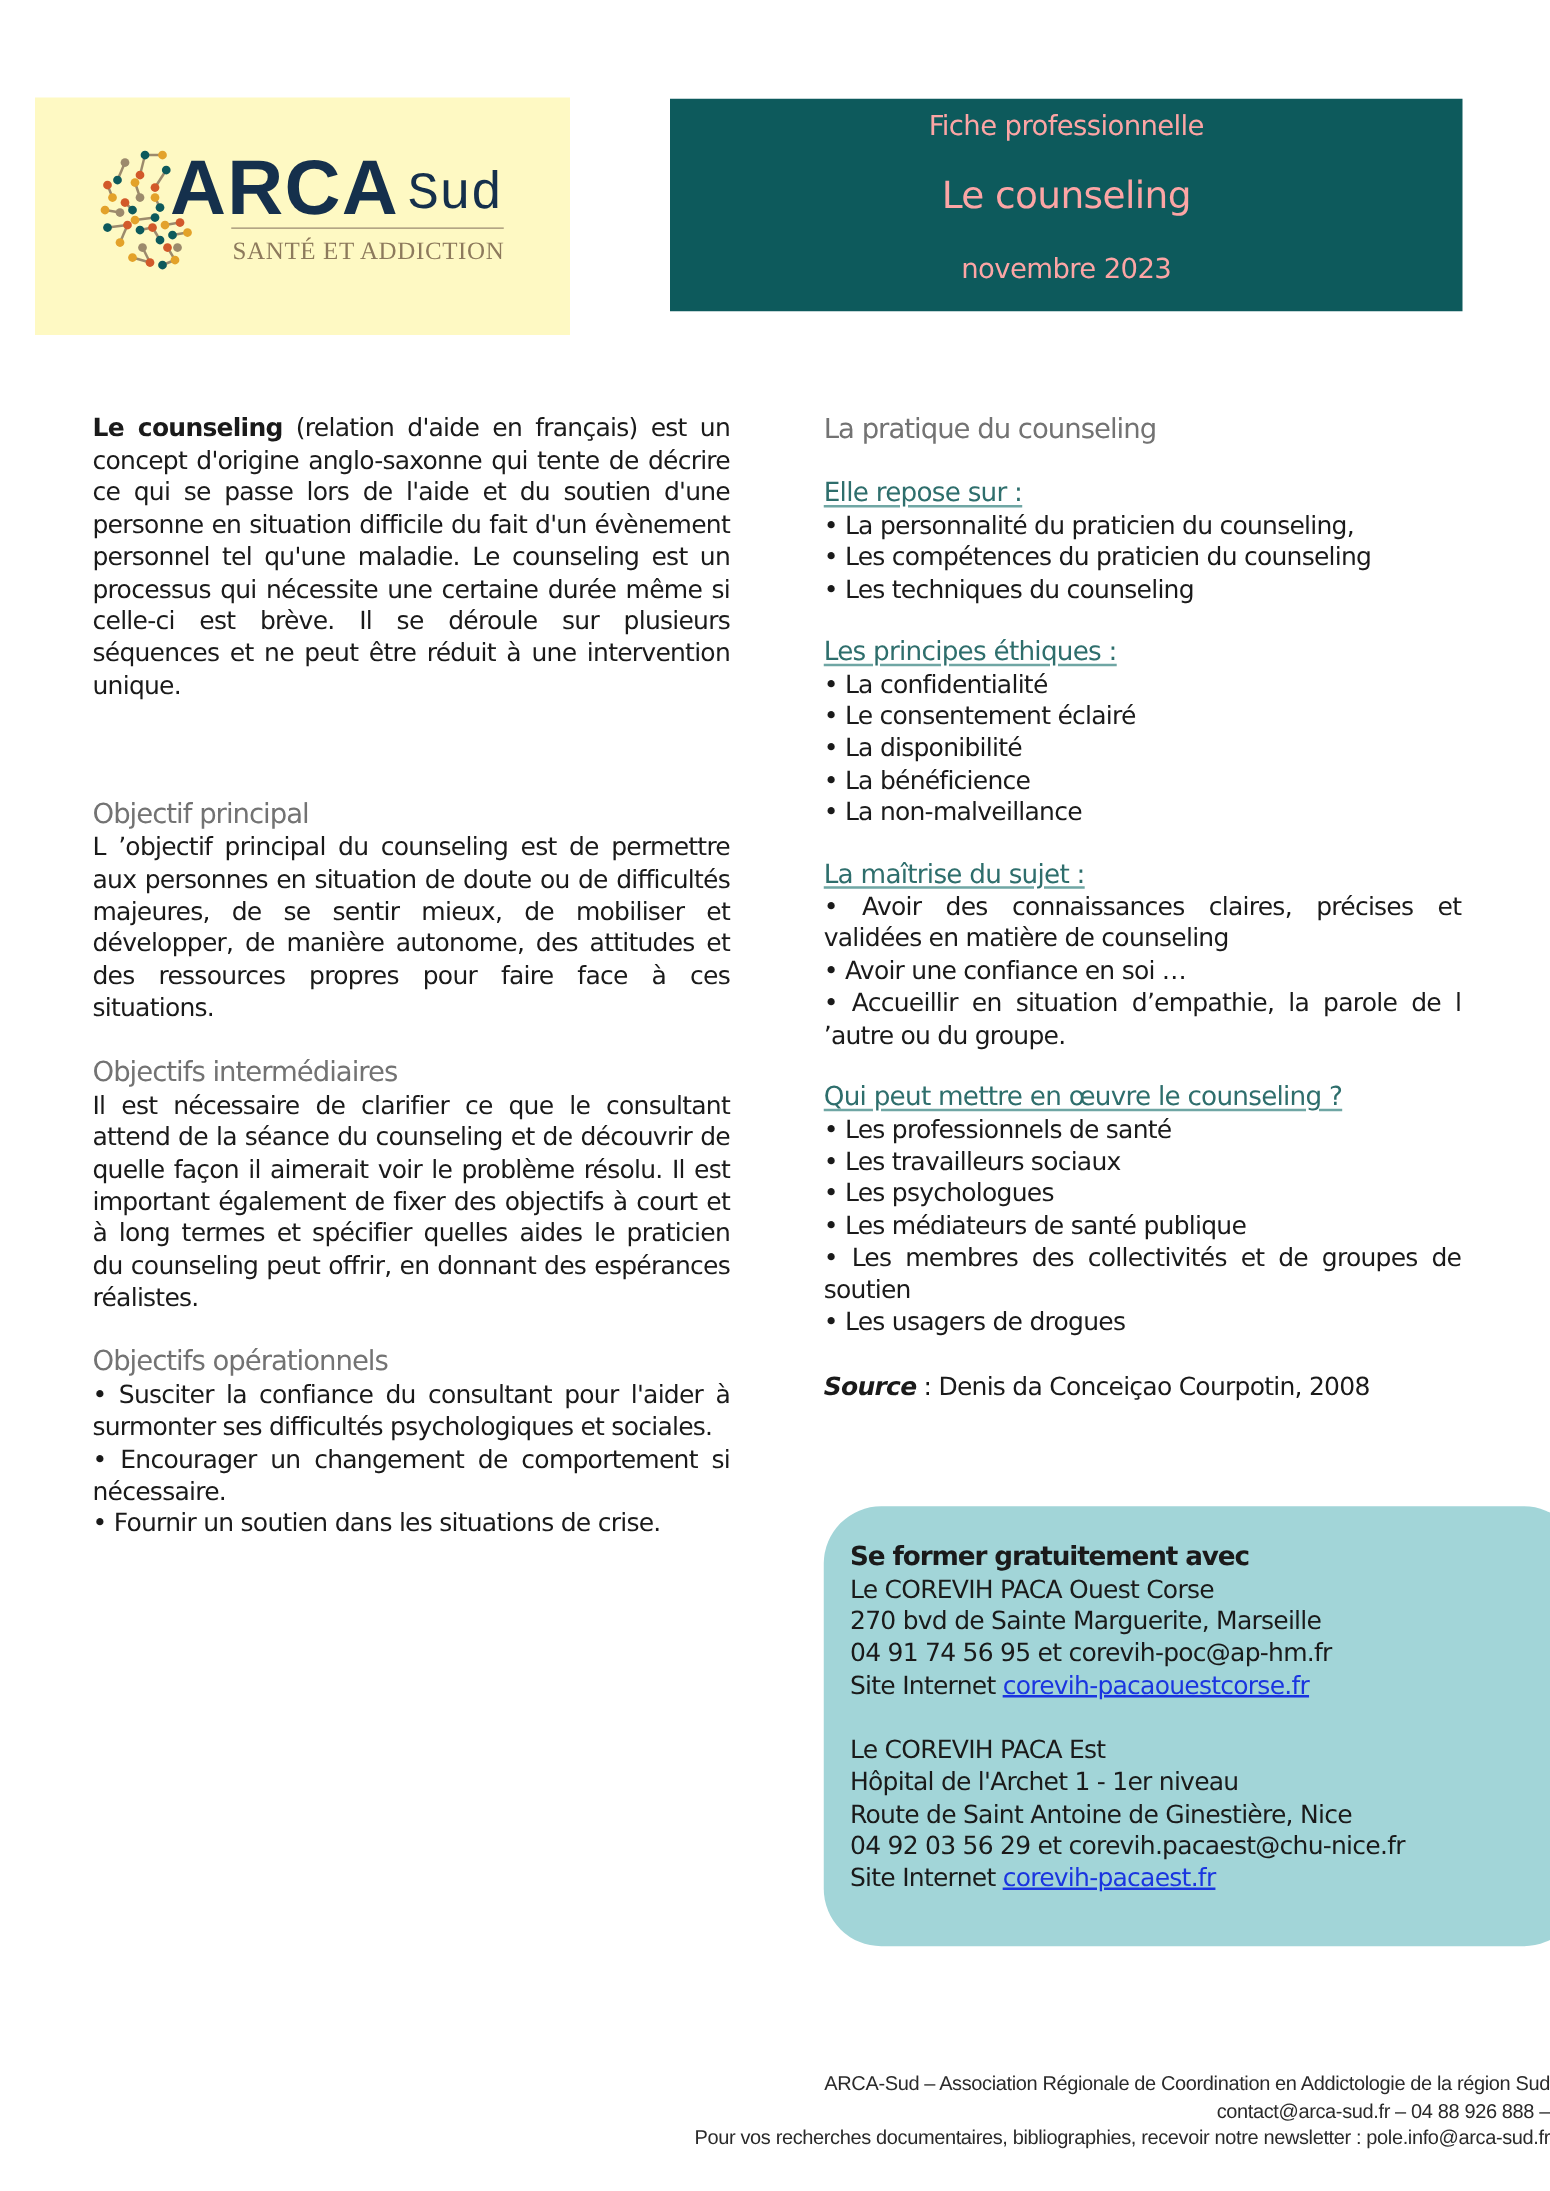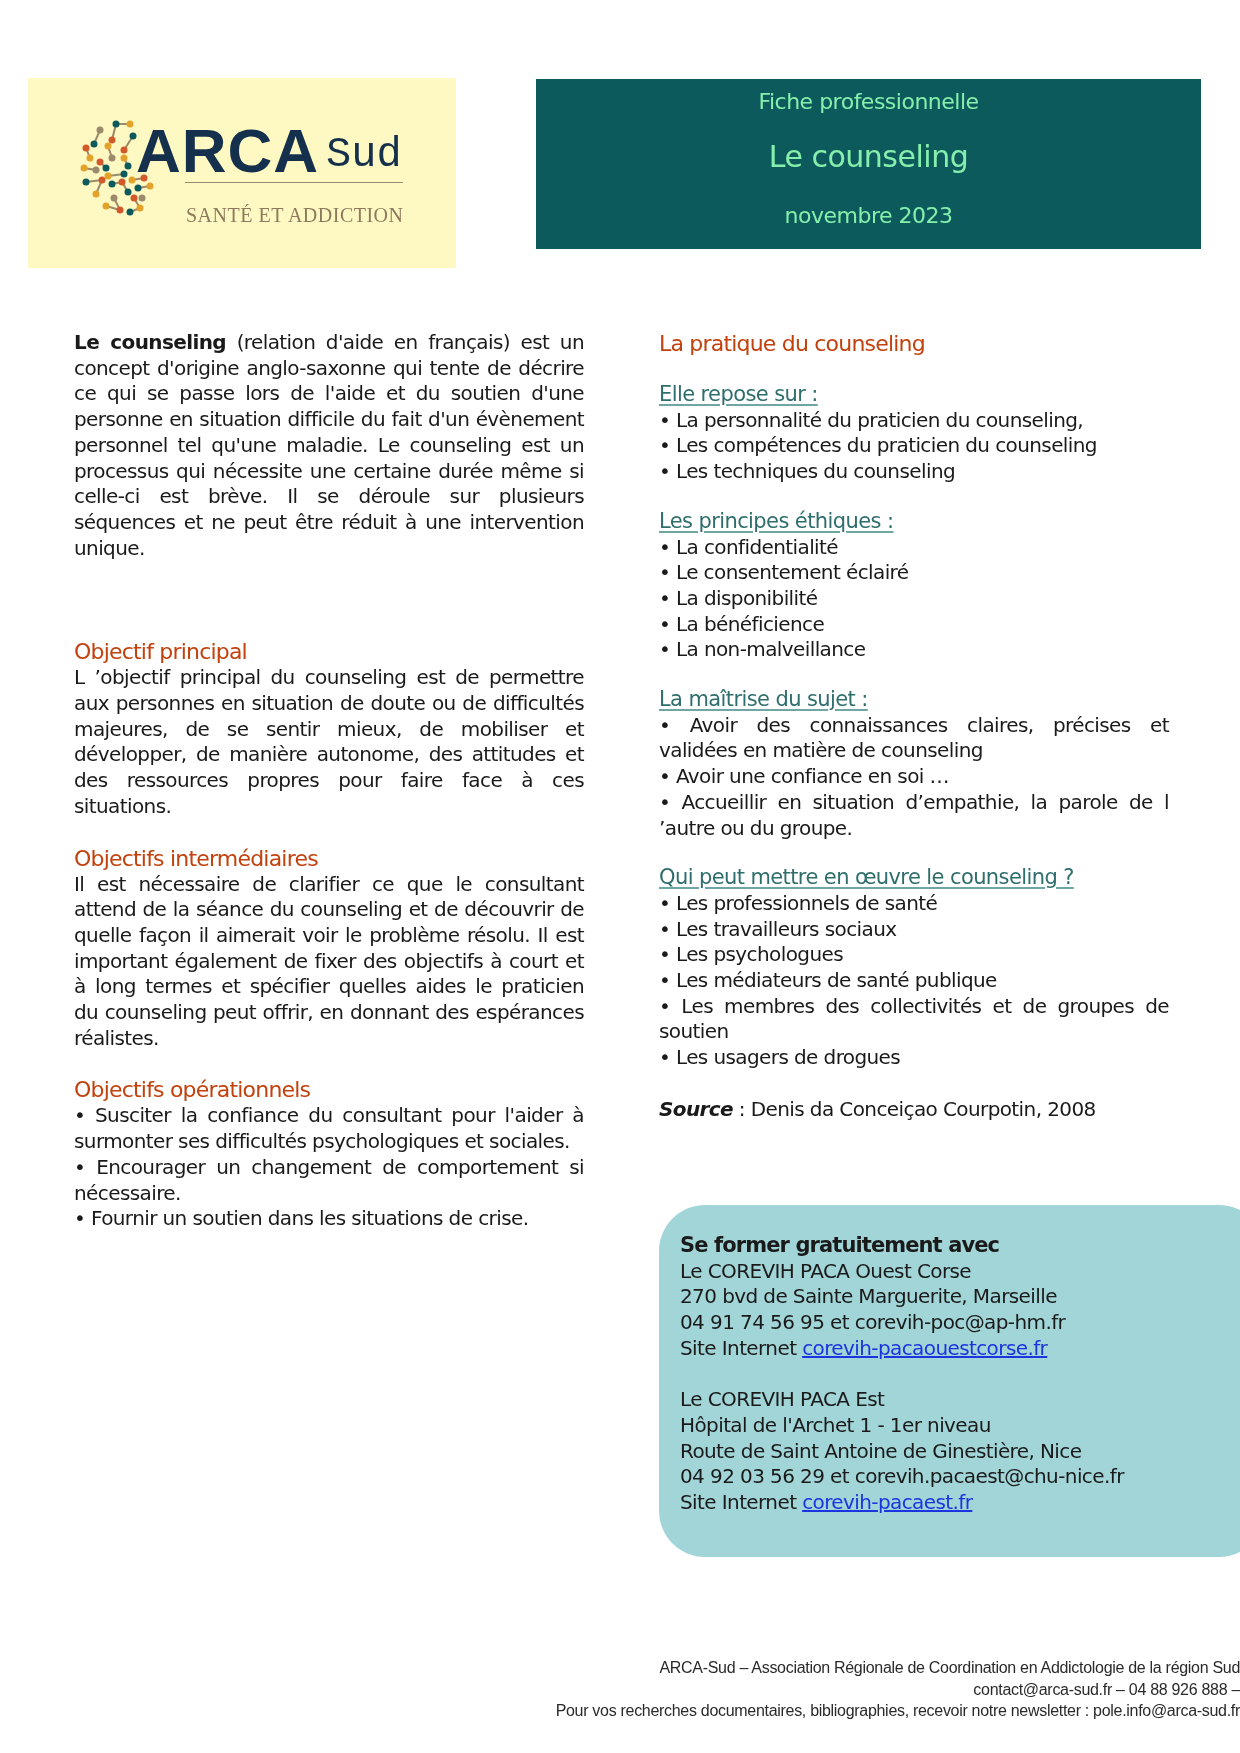--- a/index.html
+++ b/index.html
@@ -20,35 +20,35 @@
   .logo-sud {
     position: absolute; left: 298px; top: 56px;
     font-family: Liberation Mono, monospace;
     font-size: 42px; color: #15304c; line-height: 1;
   }
   .logo-rule {
     position: absolute; left: 157px; top: 104px; width: 218px; height: 1px; background: #9a8a70;
   }
   .logo-tag {
     position: absolute; left: 158px; top: 112px;
-    font-family: "Liberation Serif", serif; font-size: 20px; color: #8d7a5c; letter-spacing: 0.5px; margin-top: 14px;
+    font-family: "Liberation Serif", serif; font-size: 20px; color: #8d7a5c; letter-spacing: 0.5px;
   }
   .header-band {
     position: absolute; left: 536px; top: 79px; width: 634px; height: 170px;
-    background: #0d5a5c; color: #86efac; text-align: center; padding-left: 31px;
+    background: #0d5a5c; color: #fca5a5; text-align: center;
   }
   .hb-kicker { position: absolute; left: 0; right: 0; top: 10px; font-size: 22px; letter-spacing: -0.5px; }
   .hb-title { position: absolute; left: 0; right: 0; top: 60px; font-size: 30px; letter-spacing: -0.5px; }
   .hb-date { position: absolute; left: 0; right: 0; top: 124px; font-size: 22px; letter-spacing: -0.5px; }
 
   .col { position: absolute; font-size: 20px; line-height: 25.7px; letter-spacing: -0.6px; }
   .col-left { left: 74px; top: 330px; width: 510px; }
   .col-right { left: 659px; top: 330px; width: 510px; }
   .justify { text-align: justify; text-align-last: left; }
-  .h-teal { color: #c2410c; font-size: 22px; letter-spacing: -0.8px; margin: 0; line-height: 27px; font-weight: normal; }
+  .h-teal { color: #737373; font-size: 22px; letter-spacing: -0.8px; margin: 0; line-height: 27px; font-weight: normal; }
   .h-sub {
     color: #2e6e6c; font-size: 21px; letter-spacing: -0.6px; display: inline-block;
     text-decoration: underline; text-decoration-color: #6fa6a4; text-underline-offset: 3px;
   }
   p { margin: 0; }
   .bullet { margin: 0; }
   .strong { font-weight: bold; }
 
   .contact-box {
     position: absolute; left: 659px; top: 1205px; width: 606px; height: 352px;

